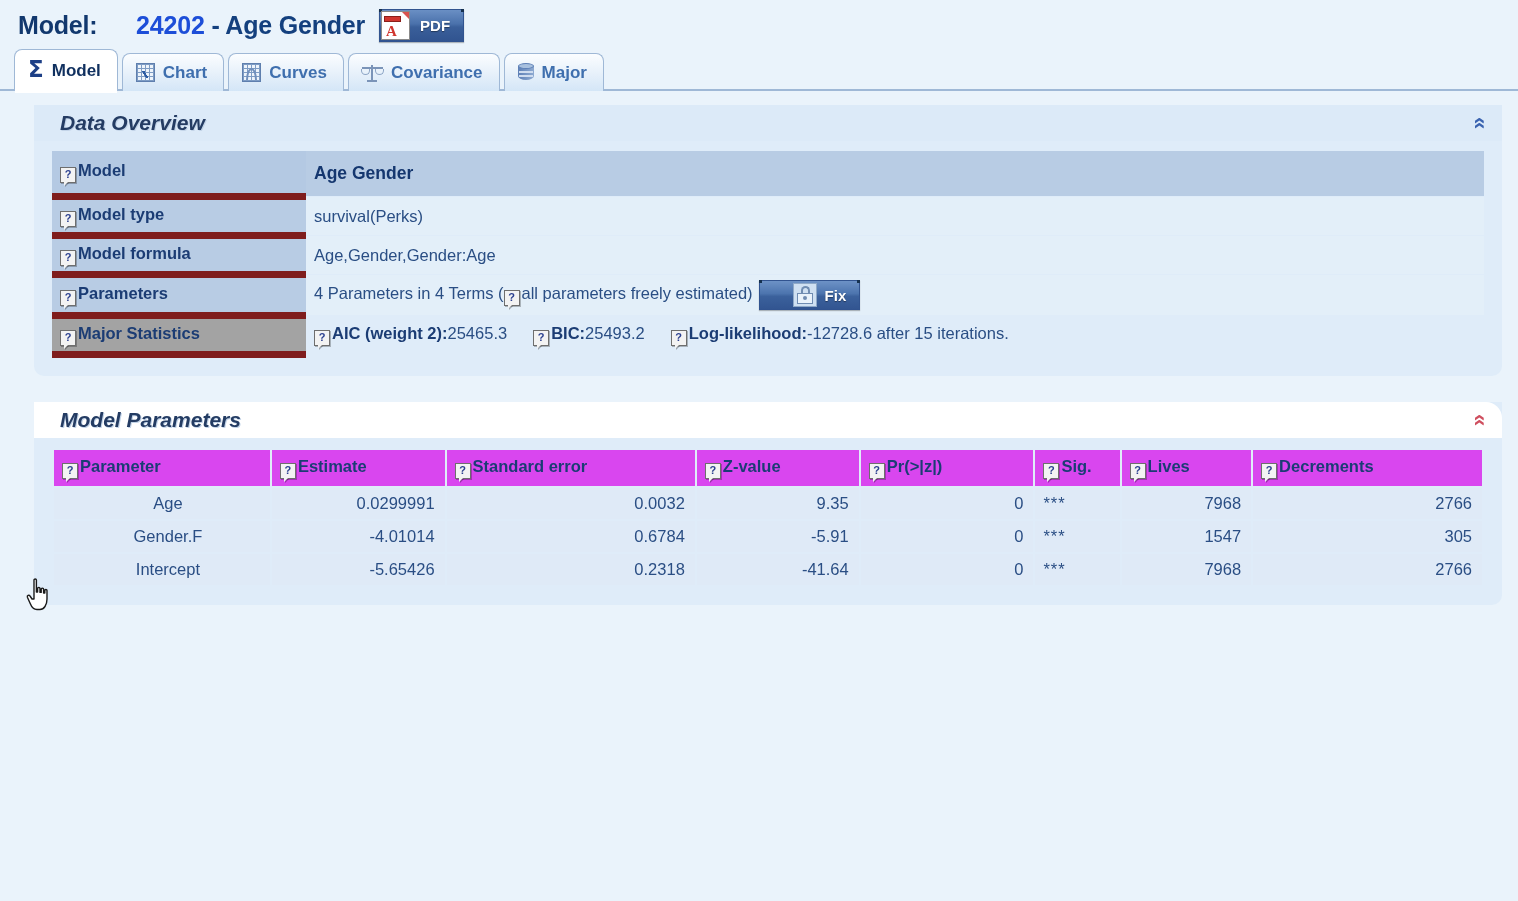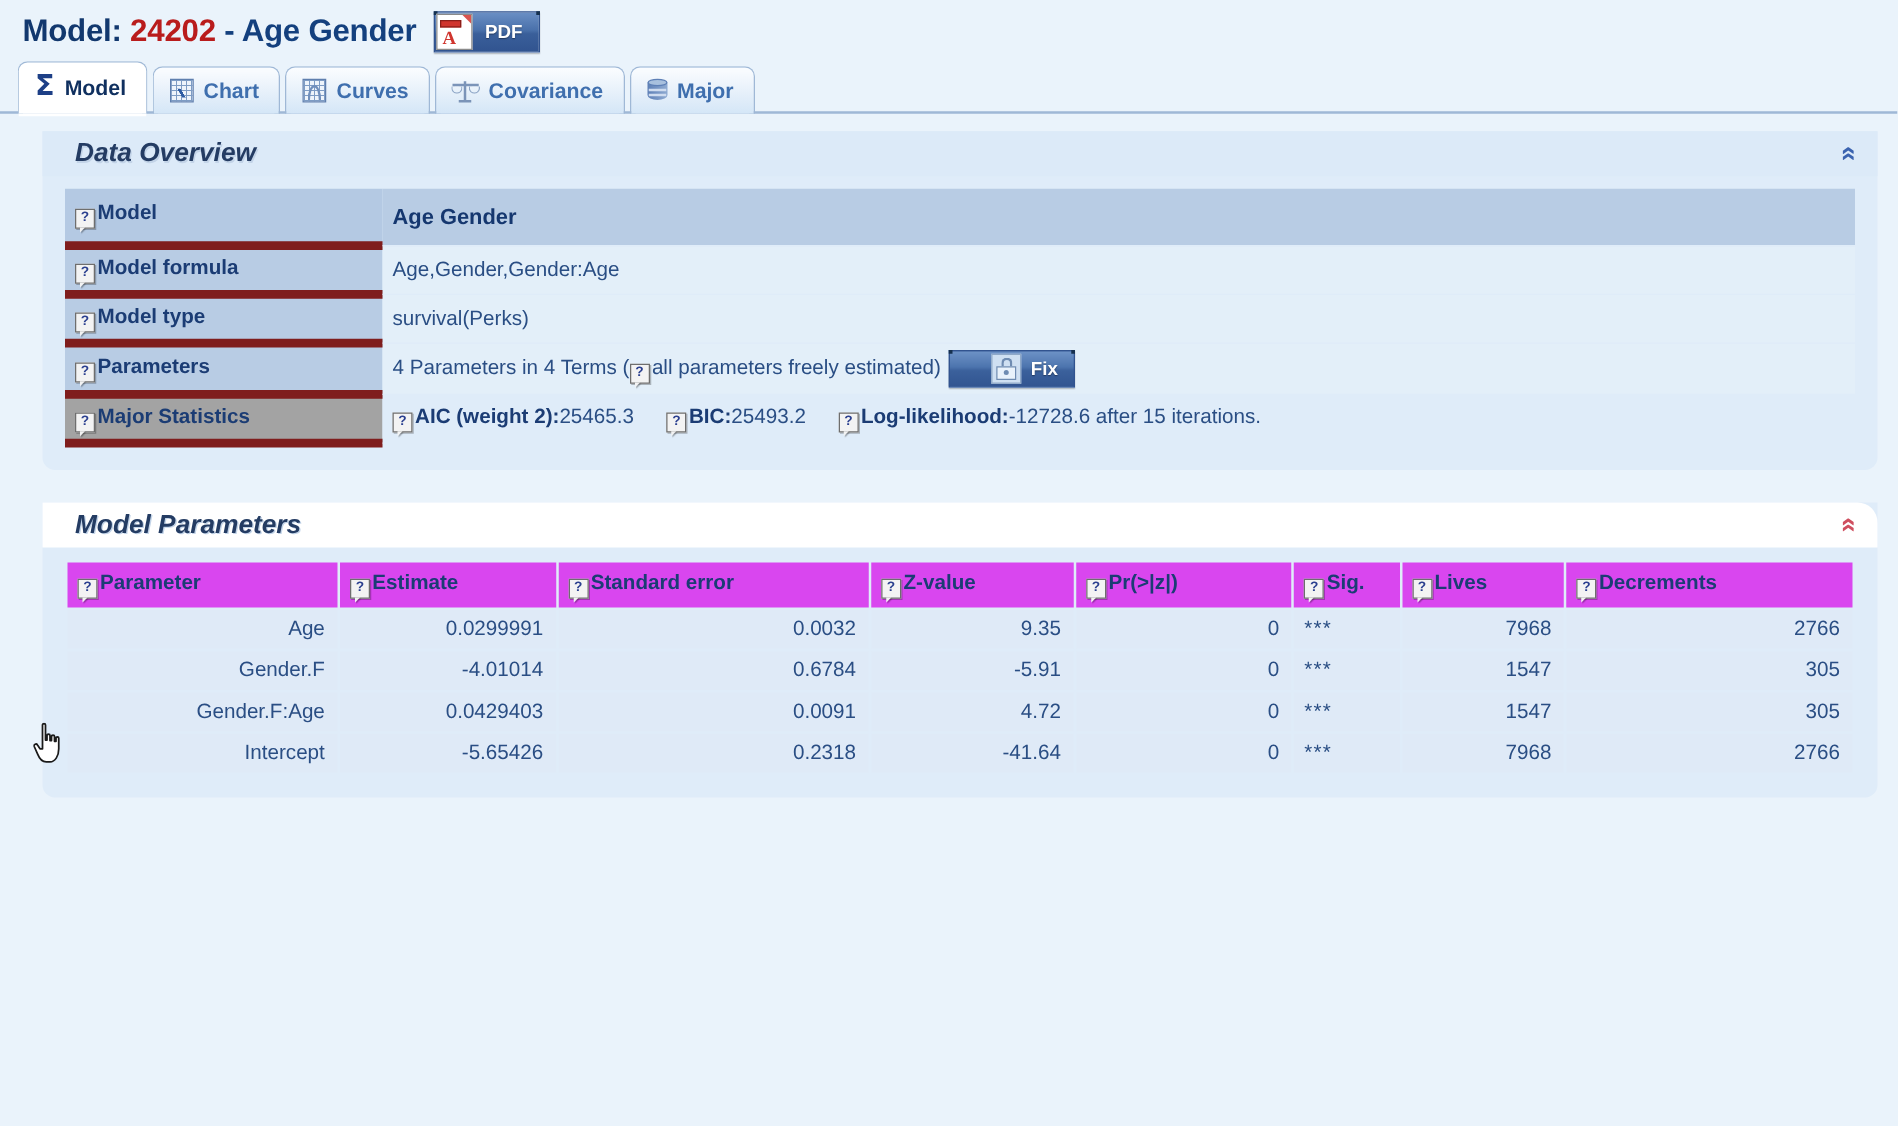--- a/index.html
+++ b/index.html
@@ -24,21 +24,21 @@
     height: 44px;
     box-sizing: border-box;
   }
   .page-title {
     font-size: 25px;
     font-weight: bold;
     color: #12386e;
     letter-spacing: -0.2px;
     white-space: nowrap;
   }
-  .page-title .model-id { color: #b91c1c; }
+  .page-title .model-id { color: #1d4ed8; margin-left: 32px; }
   .page-title .dash { color: #14407e; font-weight: bold; }
   .page-title .model-name { color: #14407e; }
 
   
   .pdf-button {
     display: inline-flex;
     align-items: center;
     height: 31px;
     border: 1px solid #31538f;
     background: linear-gradient(to bottom, #6a8fc4 0%, #4a71ab 45%, #3a5f9a 55%, #315490 100%);
@@ -405,21 +405,21 @@
     padding: 7px 8px;
     white-space: nowrap;
   }
   table.params td {
     background: #dfeaf7;
     color: #2a4e84;
     padding: 6px 10px;
     text-align: right;
     white-space: nowrap;
   }
-  table.params td.name { text-align: right; padding-left: 22px; }
+  table.params td.name { text-align: center; padding-left: 22px; }
   table.params td.sig  { text-align: left; padding-left: 8px; letter-spacing: 1px; }
 
   
   .cursor {
     position: absolute;
     width: 26px; height: 34px;
     pointer-events: none;
     z-index: 40;
   }
 </style>
@@ -504,29 +504,29 @@
       <table class="ovw">
         <tbody>
             <tr class="first">
           <td class="lbl">
             <span class="help">?</span><span>Model</span>
           </td>
           <td class="val">Age Gender</td>
         </tr>
         <tr>
           <td class="lbl">
+            <span class="help">?</span><span>Model type</span>
+          </td>
+          <td class="val">survival(Perks)</td>
+        </tr>
+        <tr>
+          <td class="lbl">
             <span class="help">?</span><span>Model formula</span>
           </td>
           <td class="val">Age,Gender,Gender:Age</td>
-        </tr>
-        <tr>
-          <td class="lbl">
-            <span class="help">?</span><span>Model type</span>
-          </td>
-          <td class="val">survival(Perks)</td>
         </tr>
         <tr>
           <td class="lbl">
             <span class="help">?</span><span>Parameters</span>
           </td>
           <td class="val">
             <span>4 Parameters in 4 Terms (</span><span class="help">?</span><span>all parameters freely estimated)</span><span class="fix-button">
                   <span class="lock-icon">
                     <i class="shackle"></i>
                     <i class="bodyl"></i>
@@ -597,30 +597,20 @@
             <td class="name">Gender.F</td>
             <td>-4.01014</td>
             <td>0.6784</td>
             <td>-5.91</td>
             <td>0</td>
             <td class="sig">***</td>
             <td>1547</td>
             <td>305</td>
           </tr>
           <tr>
-            <td class="name">Gender.F:Age</td>
-            <td>0.0429403</td>
-            <td>0.0091</td>
-            <td>4.72</td>
-            <td>0</td>
-            <td class="sig">***</td>
-            <td>1547</td>
-            <td>305</td>
-          </tr>
-          <tr>
             <td class="name">Intercept</td>
             <td>-5.65426</td>
             <td>0.2318</td>
             <td>-41.64</td>
             <td>0</td>
             <td class="sig">***</td>
             <td>7968</td>
             <td>2766</td>
           </tr>
         </tbody>

